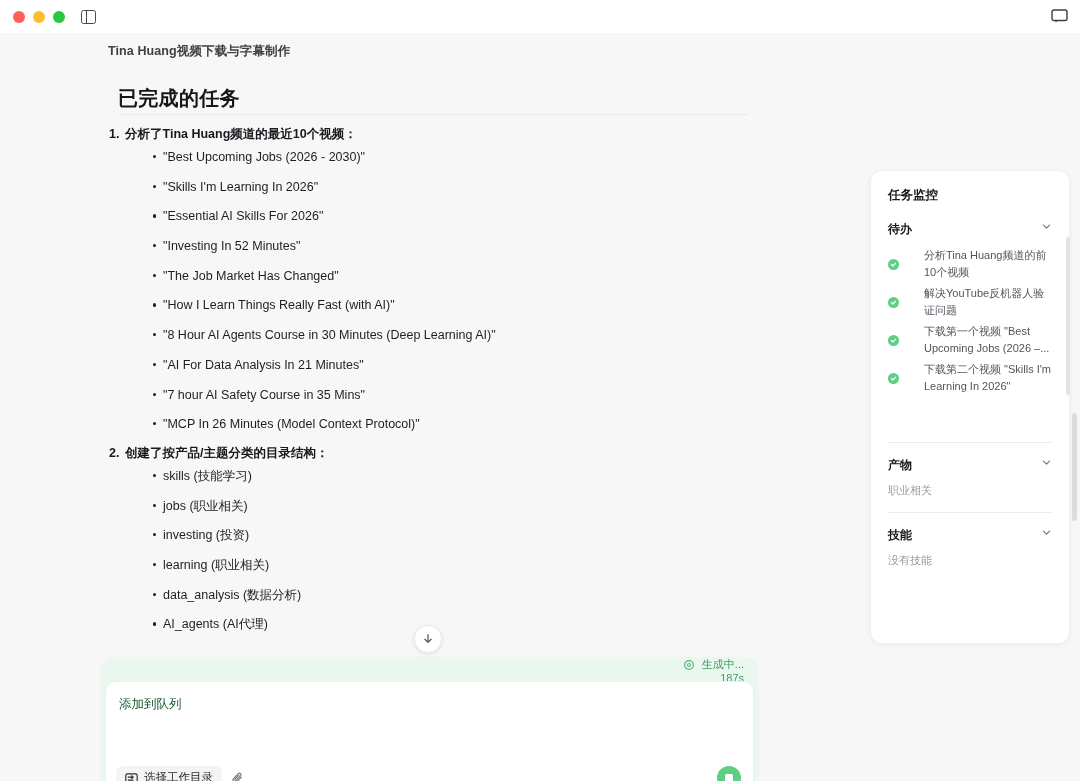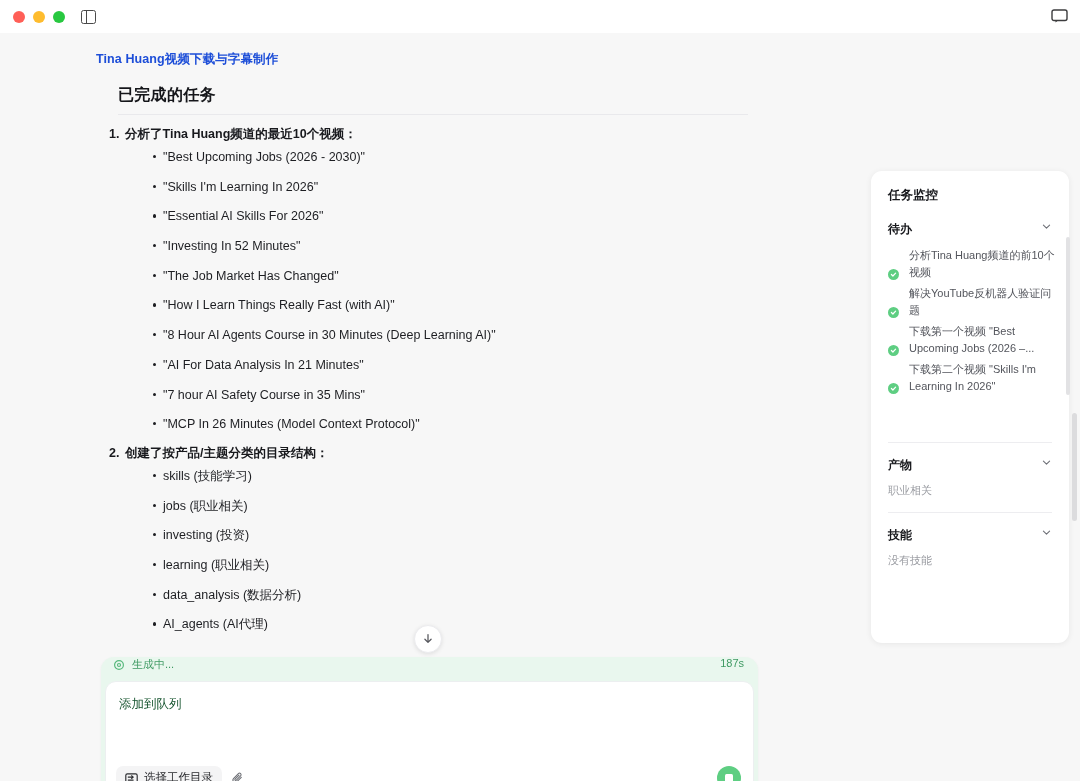--- a/index.html
+++ b/index.html
@@ -33,27 +33,27 @@
     width: 17px; height: 14px; cursor: pointer;
   }
 
   
   .content {
     position: absolute; top: 33px; left: 0; width: 1080px; height: 748px;
     background: #f7f7f7; overflow: hidden;
   }
 
   .conv-title {
-    position: absolute; left: 96px; top: 10px;
-    font-size: 12.5px; font-weight: 700; color: #1d4ed8; letter-spacing: .1px; margin-top: 8px;
+    position: absolute; left: 108px; top: 10px;
+    font-size: 12.5px; font-weight: 700; color: #404040; letter-spacing: .1px;
   }
 
   .h1 {
     position: absolute; left: 118px; top: 52px;
-    font-size: 16px; font-weight: 700; color: #15161a; letter-spacing: .3px;
+    font-size: 20px; font-weight: 700; color: #15161a; letter-spacing: .3px;
   }
   .h1-rule {
     position: absolute; left: 118px; top: 81px; width: 630px; height: 1px;
     background: #e9e9ec;
   }
 
   ol.steps { position: absolute; left: 118px; top: 92px; width: 660px; list-style: none; }
   .step { margin-bottom: 4px; }
   .step-head {
     font-size: 12.5px; font-weight: 700; color: #18191d;
@@ -87,21 +87,21 @@
   
   .composer {
     position: absolute; left: 101px; top: 624px;
     width: 657px; height: 148px;
     background: #e9f7ee; border-radius: 13px;
     box-shadow: 0 1px 3px rgba(0,0,0,.05);
     z-index: 5; overflow: hidden;
   }
   .gen-bar {
     position: absolute; top: 0; left: 0; right: 0; height: 24px;
-    display: flex; align-items: flex-start; padding: 0 14px 0 12px;
+    display: flex; align-items: flex-end; padding: 0 14px 0 12px; flex-direction: column;
   }
   .gen-left { display: flex; align-items: center; gap: 7px; }
   .gen-text { font-size: 11px; color: #3f9a63; }
   .gen-timer { margin-left: auto; font-size: 11px; color: #3f9a63; }
   .input-card {
     position: absolute; top: 24px; left: 4px; right: 4px; bottom: 4px;
     background: #ffffff; border: 1px solid #eceff0; border-radius: 11px;
   }
   .placeholder {
     position: absolute; left: 13px; top: 14px;
@@ -138,21 +138,21 @@
     margin-bottom: 9px;
   }
   .sec-head b { font-size: 12px; font-weight: 700; color: #18191d; }
   .sec-head .chev { margin-left: auto; }
   .todo-list {
     position: relative; padding: 0 14px 0 17px; height: 186px; overflow: hidden;
     -webkit-mask-image: linear-gradient(to bottom, #000 0, #000 148px, rgba(0,0,0,.12) 176px, rgba(0,0,0,0) 186px);
     mask-image: linear-gradient(to bottom, #000 0, #000 148px, rgba(0,0,0,.12) 176px, rgba(0,0,0,0) 186px);
   }
   .todo {
-    display: flex; gap: 10px; margin-bottom: 5px; align-items: flex-end;
+    display: flex; gap: 25px; margin-bottom: 5px; align-items: center;
   }
   .check {
     flex: 0 0 auto; width: 11px; height: 11px; border-radius: 50%;
     background: #5ece82; margin-top: 2.5px;
     display: flex; align-items: center; justify-content: center;
   }
   .todo span {
     font-size: 11px; line-height: 16.5px; color: #53555c;
   }
   .divider { height: 1px; background: #ededf0; margin: 9px 17px 0 17px; }

